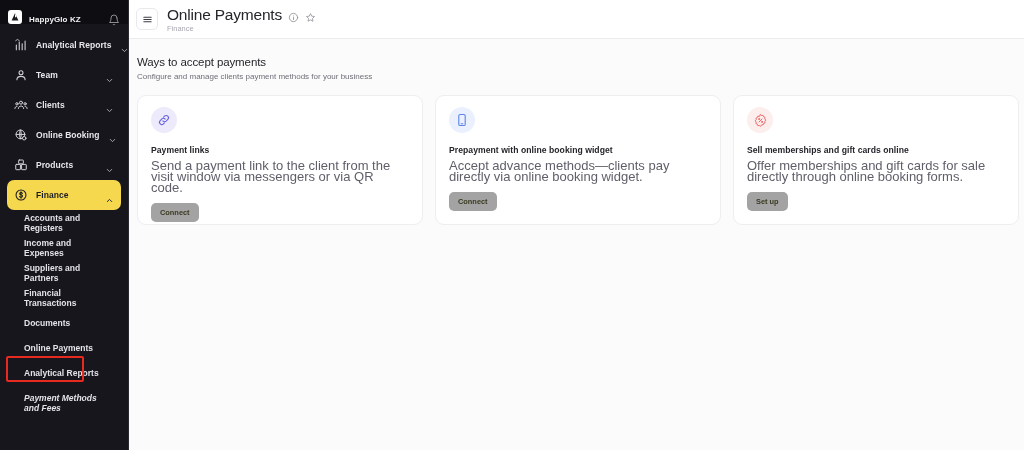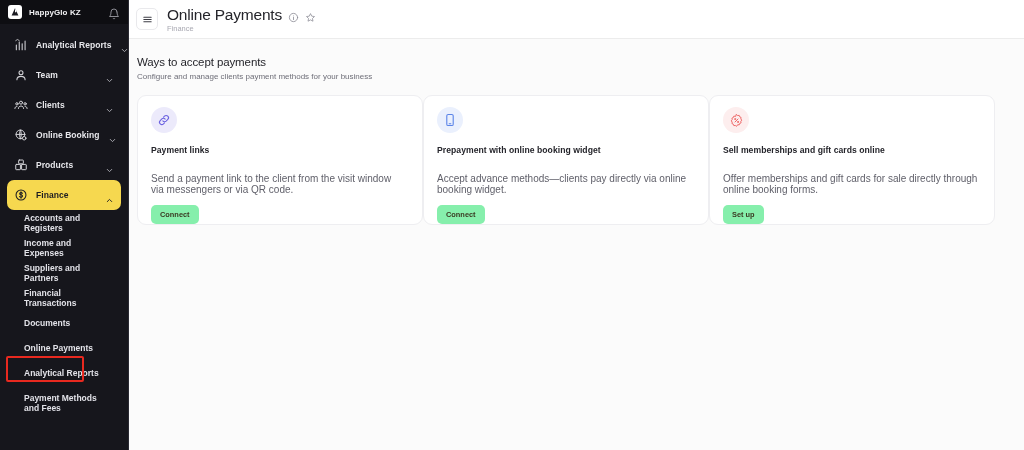--- a/index.html
+++ b/index.html
@@ -15,21 +15,21 @@
   .sidebar {
     width: 129px; height: 450px;
     background: #16161c;
     flex: 0 0 129px;
     position: relative;
     overflow: hidden;
     border-right: 1px solid #2a2a33;
   }
   .brand {
     height: 24px;
-    display: flex; align-items: center;
+    display: flex; align-items: flex-end;
     padding: 0 8px;
     background: #0e0e12;
     gap: 7px;
   }
   .brand-logo {
     width: 14px; height: 14px;
     background: #ffffff;
     border-radius: 3px;
     display: flex; align-items: center; justify-content: center;
     flex: 0 0 14px;
@@ -78,21 +78,21 @@
     padding: 0 24px;
     cursor: pointer;
   }
   .sub-item span {
     color: #e2e2e8;
     font-size: 8.5px;
     font-weight: bold;
     line-height: 10px;
   }
   .sub-item.tall { height: 36px; align-items: center; }
-  .sub-item.tall span { max-width: 84px; }
+  .sub-item.tall span { max-width: 84px; font-style: italic; }
   .marker-box {
     position: absolute;
     left: 6px; top: 356px;
     width: 78px; height: 26px;
     border: 2px solid #e8291f;
     border-radius: 2px;
     pointer-events: none;
   }
 
   
@@ -142,21 +142,21 @@
   }
   .section-sub {
     font-size: 8px;
     color: #6e6e78;
     margin-top: 4px;
     letter-spacing: 0;
   }
 
   .cards {
     display: flex;
-    gap: 0;
+    gap: 12px;
     margin-top: 14px;
   }
   .card {
     width: 286px;
     height: 130px;
     background: #ffffff;
     border: 1px solid #eeeef1;
     border-radius: 9px;
     padding: 11px 13px 0 13px;
   }
@@ -167,30 +167,30 @@
   }
   .card-icon svg { display: block; }
   .card-title {
     margin-top: 12px;
     font-size: 8.6px;
     font-weight: bold;
     color: #25252b;
     letter-spacing: .05px;
   }
   .card-desc {
-    margin-top: 18px;
-    font-size: 10px;
+    margin-top: 5px;
+    font-size: 13px;
     color: #5f5f69;
     line-height: 11px;
     max-width: 255px;
   }
   .card-btn {
     margin-top: 10px;
     display: inline-block;
-    background: #86efac;
+    background: #a3a3a3;
     color: #3a3a22;
     font-size: 7.4px;
     font-weight: bold;
     border: none;
     border-radius: 5px;
     padding: 5px 9px;
     cursor: pointer;
     font-family: "Liberation Sans", sans-serif;
   }
 </style>

